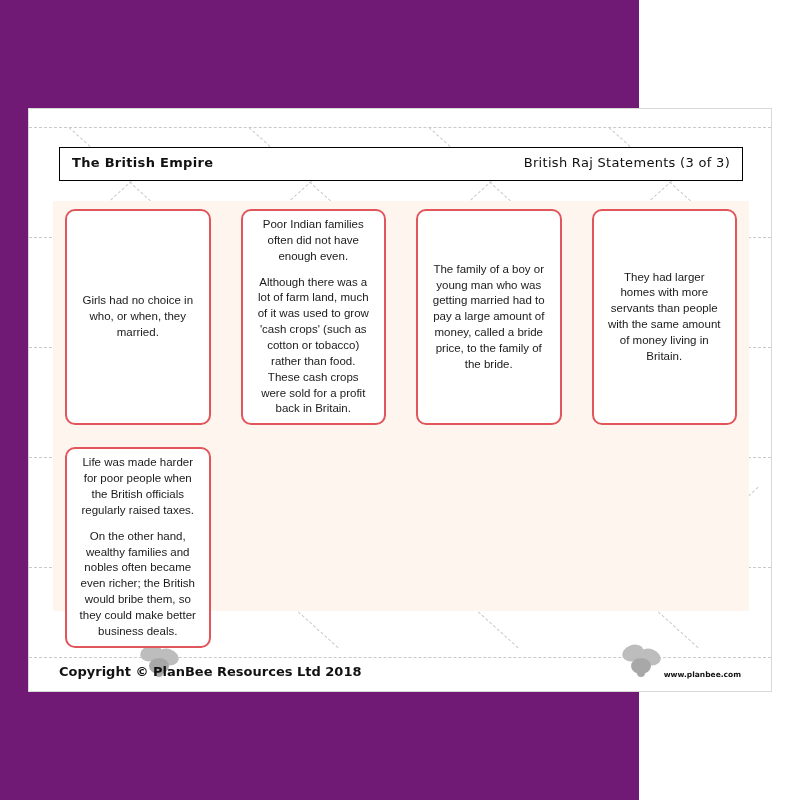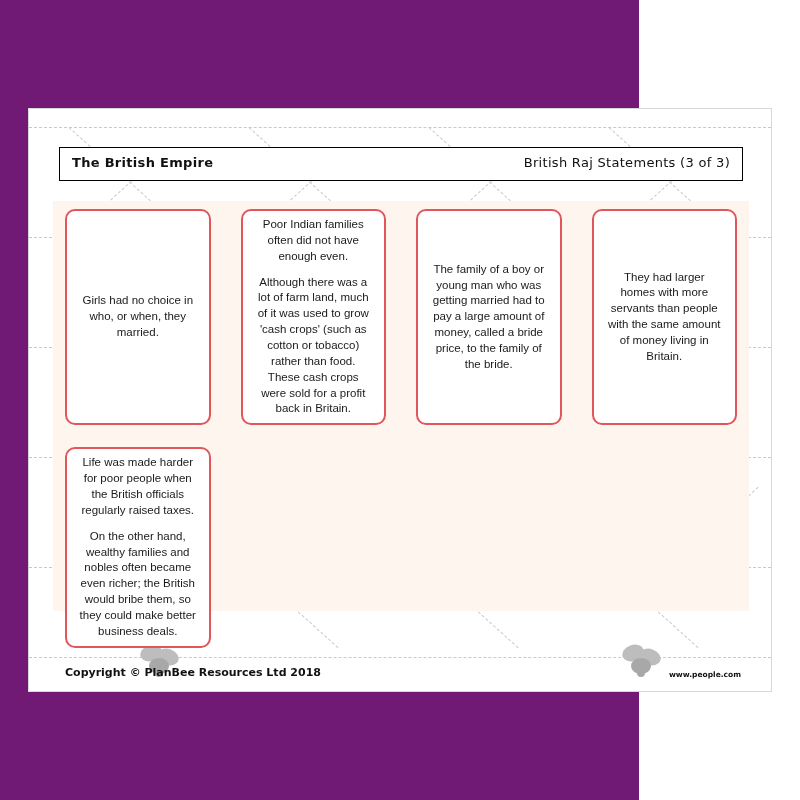--- a/index.html
+++ b/index.html
@@ -149,24 +149,24 @@
     font-size: 11.5px;
     line-height: 1.38;
     color: #1a1a1a;
   }
   .card p:last-child {
     margin-bottom: 0;
   }
 
   .footer-left {
     position: absolute;
-    left: 36px;
+    left: 30px;
     bottom: 12px;
     font-family: "DejaVu Sans", sans-serif;
-    font-size: 11px;
+    font-size: 13px;
     font-weight: bold;
     color: #111;
   }
   .footer-right {
     position: absolute;
     right: 30px;
     bottom: 12px;
     font-family: "DejaVu Sans", sans-serif;
     font-size: 7.5px;
     font-weight: bold;
@@ -285,16 +285,16 @@
           <div class="card">
             <p>Life was made harder for poor people when the British officials regularly raised taxes.</p>
             <p>On the other hand, wealthy families and nobles often became even richer; the British would bribe them, so they could make better business deals.</p>
           </div>
         </div>
 
       </div>
     </div>
 
     <div class="footer-left">Copyright © PlanBee Resources Ltd 2018</div>
-    <div class="footer-right">www.people.com</div>
+    <div class="footer-right">www.planbee.com</div>
 
   </div>
 </div>
 
 </body></html>

